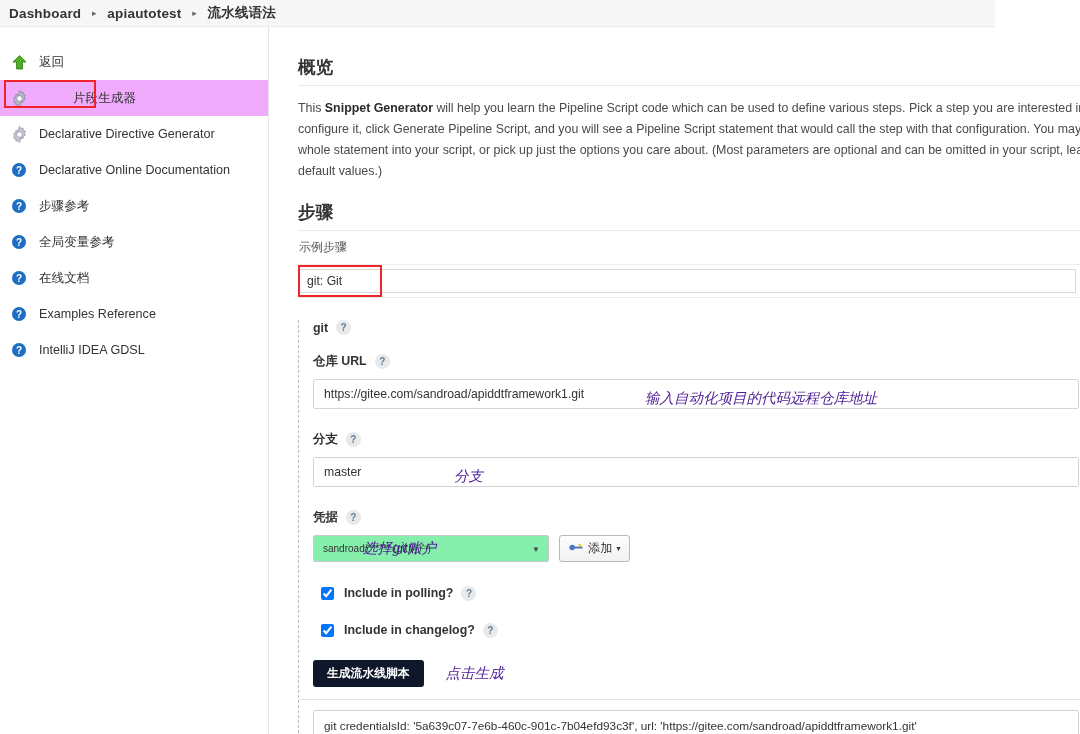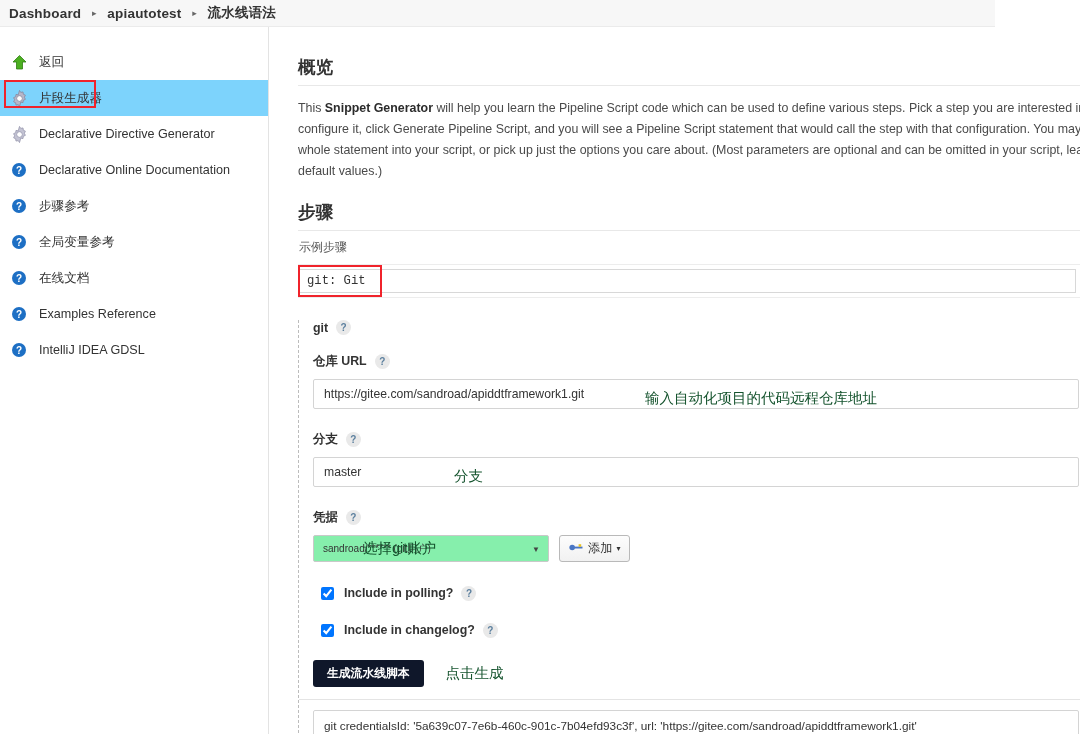--- a/index.html
+++ b/index.html
@@ -37,21 +37,21 @@
     position: absolute; left: 0; top: 27px;
     width: 269px; height: 707px;
     background: #fff;
     border-right: 1px solid #e3e3e3;
   }
   .side-item {
     display: flex; align-items: center;
     height: 36px; padding-left: 8px;
     cursor: pointer; position: relative;
   }
-  .side-item.active { background: #7dd3fc; }
+  .side-item.active { background: #f0abfc; gap: 34px; }
   .side-icon {
     width: 22px; height: 22px;
     display: flex; align-items: center; justify-content: center;
     margin-right: 9px; flex: 0 0 22px;
   }
   .side-label {
     font-size: 12.6px; color: #333;
     white-space: nowrap;
   }
   .side-item.active .side-label { font-weight: normal; }
@@ -96,21 +96,21 @@
     width: 782px; position: relative;
     border-top: 1px solid #ededed;
     border-bottom: 1px solid #ededed;
     padding: 4px 0;
   }
   select.sample {
     width: 778px; height: 24px;
     font-size: 12.2px; color: #333;
     border: 1px solid #d8d8d8;
     background: #fff; padding-left: 8px;
-    font-family: Liberation Mono, monospace;
+    font-family: Liberation Sans, sans-serif;
     -webkit-appearance: none; appearance: none;
   }
 
   
   .form-body {
     position: relative;
     margin-top: 22px;
     padding-left: 14px;
     border-left: 1px dashed #bcbcbc;
     width: 782px;
@@ -184,25 +184,26 @@
     border: 1px solid #d4d4d4; border-radius: 2px;
     font-family: "Liberation Sans", sans-serif;
     font-size: 11.8px; color: #333;
     padding: 8px 0 0 10px; resize: none; background: #fff;
     overflow: hidden; white-space: nowrap;
   }
 
   
   .annot {
     position: absolute;
-    color: #14532d;
+    color: #4c1d95;
     font-size: 14.5px;
     white-space: nowrap;
     pointer-events: none;
     z-index: 15;
+    font-style: italic;
   }
 </style>
 </head>
 <body>
 
 <div id="breadcrumb-bar">
   <span class="crumb">Dashboard</span>
   <span class="crumb-sep">▸</span>
   <span class="crumb">apiautotest</span>
   <span class="crumb-sep">▸</span>

